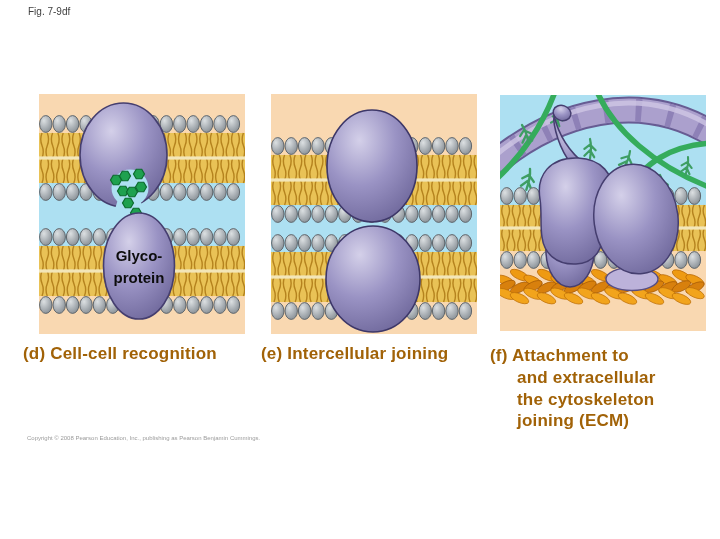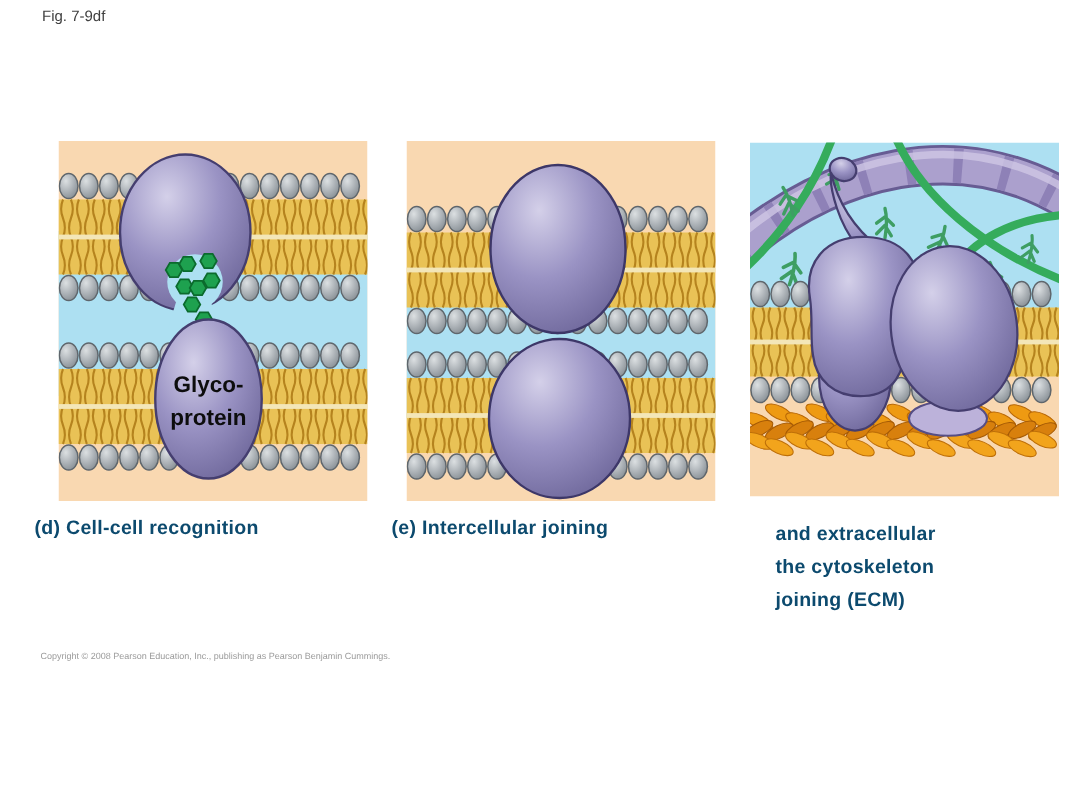--- a/index.html
+++ b/index.html
@@ -3,21 +3,21 @@
 <meta charset="utf-8">
 <style>
   html,body{margin:0;padding:0;background:#fff;}
   .stage{position:relative;width:720px;height:539px;background:#ffffff;overflow:hidden;
          font-family:"Liberation Sans",sans-serif;}
   .fig-label{position:absolute;left:28px;top:6px;font-size:10px;color:#3f3f3f;}
   .panel{position:absolute;padding-left:12px;}
   #panel-d{left:27px;top:94px;}
   #panel-e{left:259px;top:94px;}
   #panel-f{left:488px;top:95px;}
-  .caption{position:absolute;font-weight:bold;font-size:13px;color:#0c4a6e;letter-spacing:.2px;}
+  .caption{position:absolute;font-weight:bold;font-size:17px;color:#a16207;letter-spacing:.2px;}
   #caption-d{left:23px;top:344px;}
   #caption-e{left:261px;top:344px;}
   #caption-f{left:490px;top:345px;}
   #caption-f div{line-height:21.8px;}
   #caption-f div.indent{margin-left:27px;}
   .copyright{position:absolute;left:27px;top:435px;font-size:6px;color:#9b9b9b;}
   svg{display:block;}
   text.glyco{font-family:"Liberation Sans",sans-serif;font-weight:bold;font-size:15px;fill:#0d0d0d;}
 </style>
 </head>
@@ -523,19 +523,20 @@
         <ellipse cx="70" cy="156" rx="24" ry="36" fill="url(#gProt)" stroke="#453E6F" stroke-width="1.5"></ellipse>
         <path d="M 40,104 C 36,80 50,62 78,63 C 102,64 114,80 112,98 C 110,112 102,120 103,134 C 104,152 96,168 76,169 C 56,170 44,158 42,142 C 40,130 42,118 40,104 Z" fill="url(#gProt)" stroke="#453E6F" stroke-width="1.5"></path>
         <ellipse cx="136" cy="124" rx="42" ry="55" transform="rotate(-7 136 124)" fill="url(#gProt)" stroke="#453E6F" stroke-width="1.5"></ellipse>
       </g>
     </svg>
   </div>
 
   <div class="caption" id="caption-d">(d) Cell-cell recognition</div>
   <div class="caption" id="caption-e">(e) Intercellular joining</div>
   <div class="caption" id="caption-f">
+    <div>(f) Attachment to</div>
     <div class="indent">and extracellular</div>
     <div class="indent">the cytoskeleton</div>
     <div class="indent">joining (ECM)</div>
   </div>
 
   <div class="copyright">Copyright © 2008 Pearson Education, Inc., publishing as Pearson Benjamin Cummings.</div>
 </div>
 
 </body></html>

